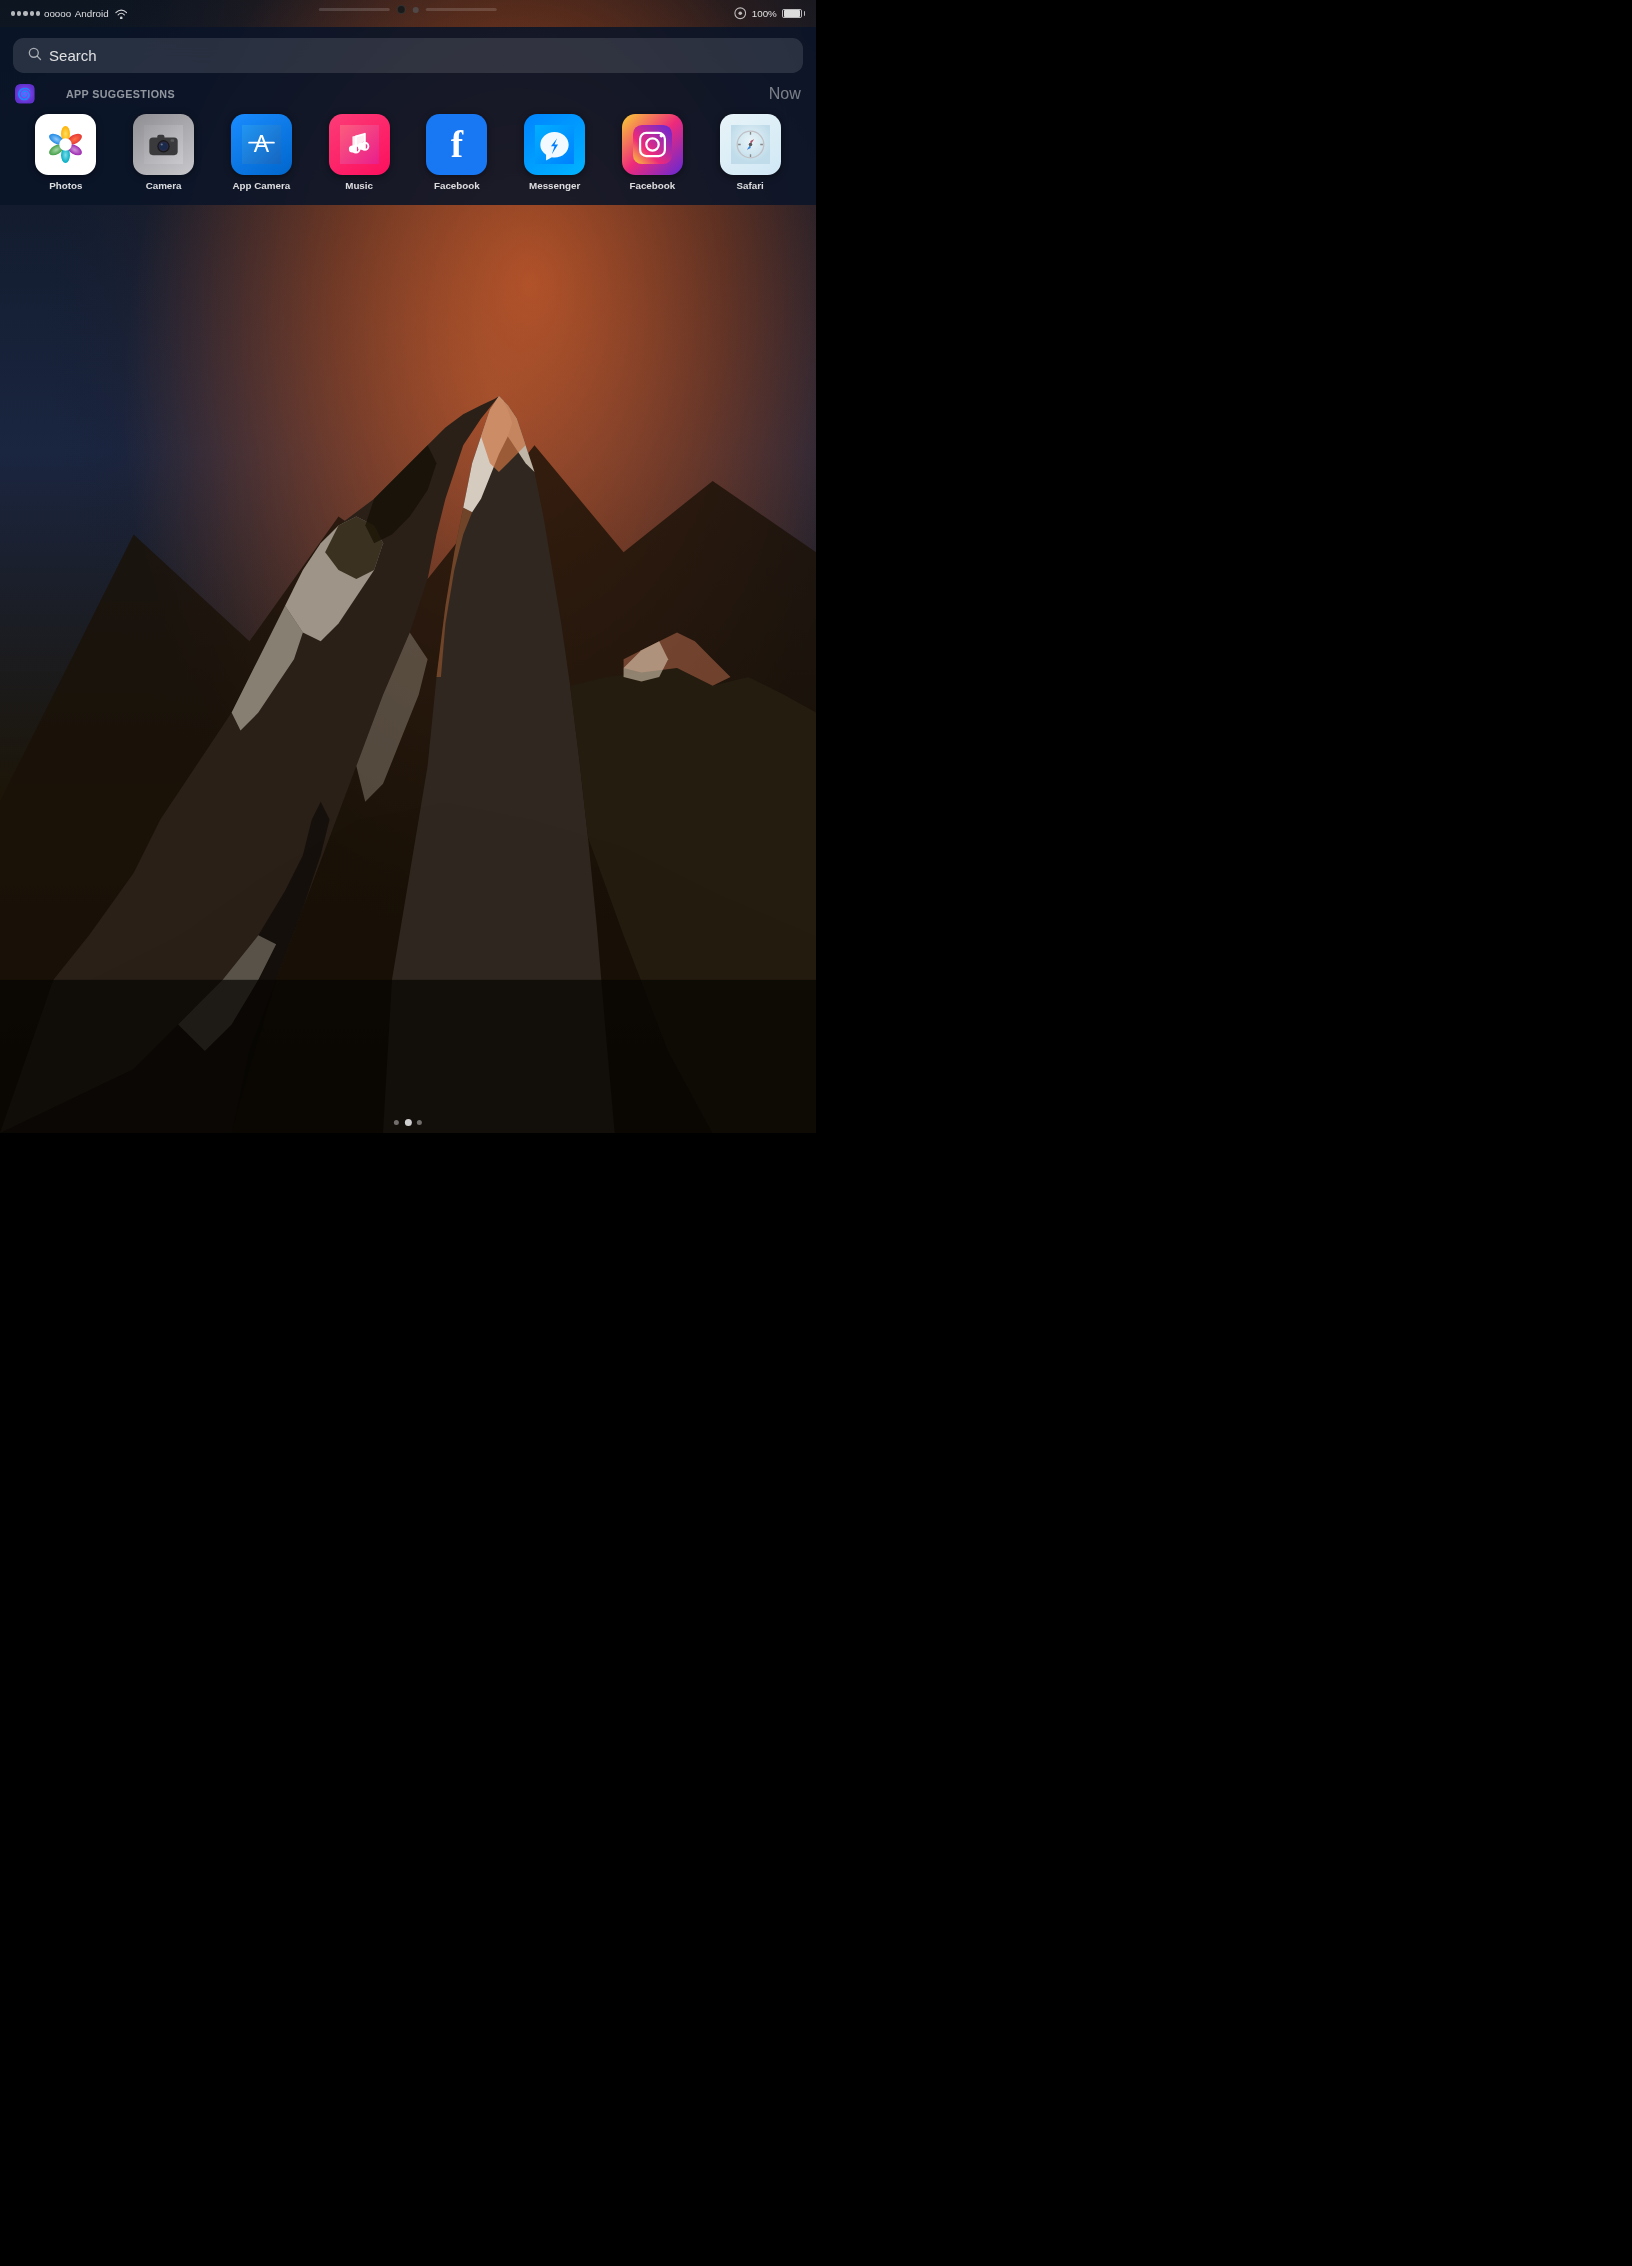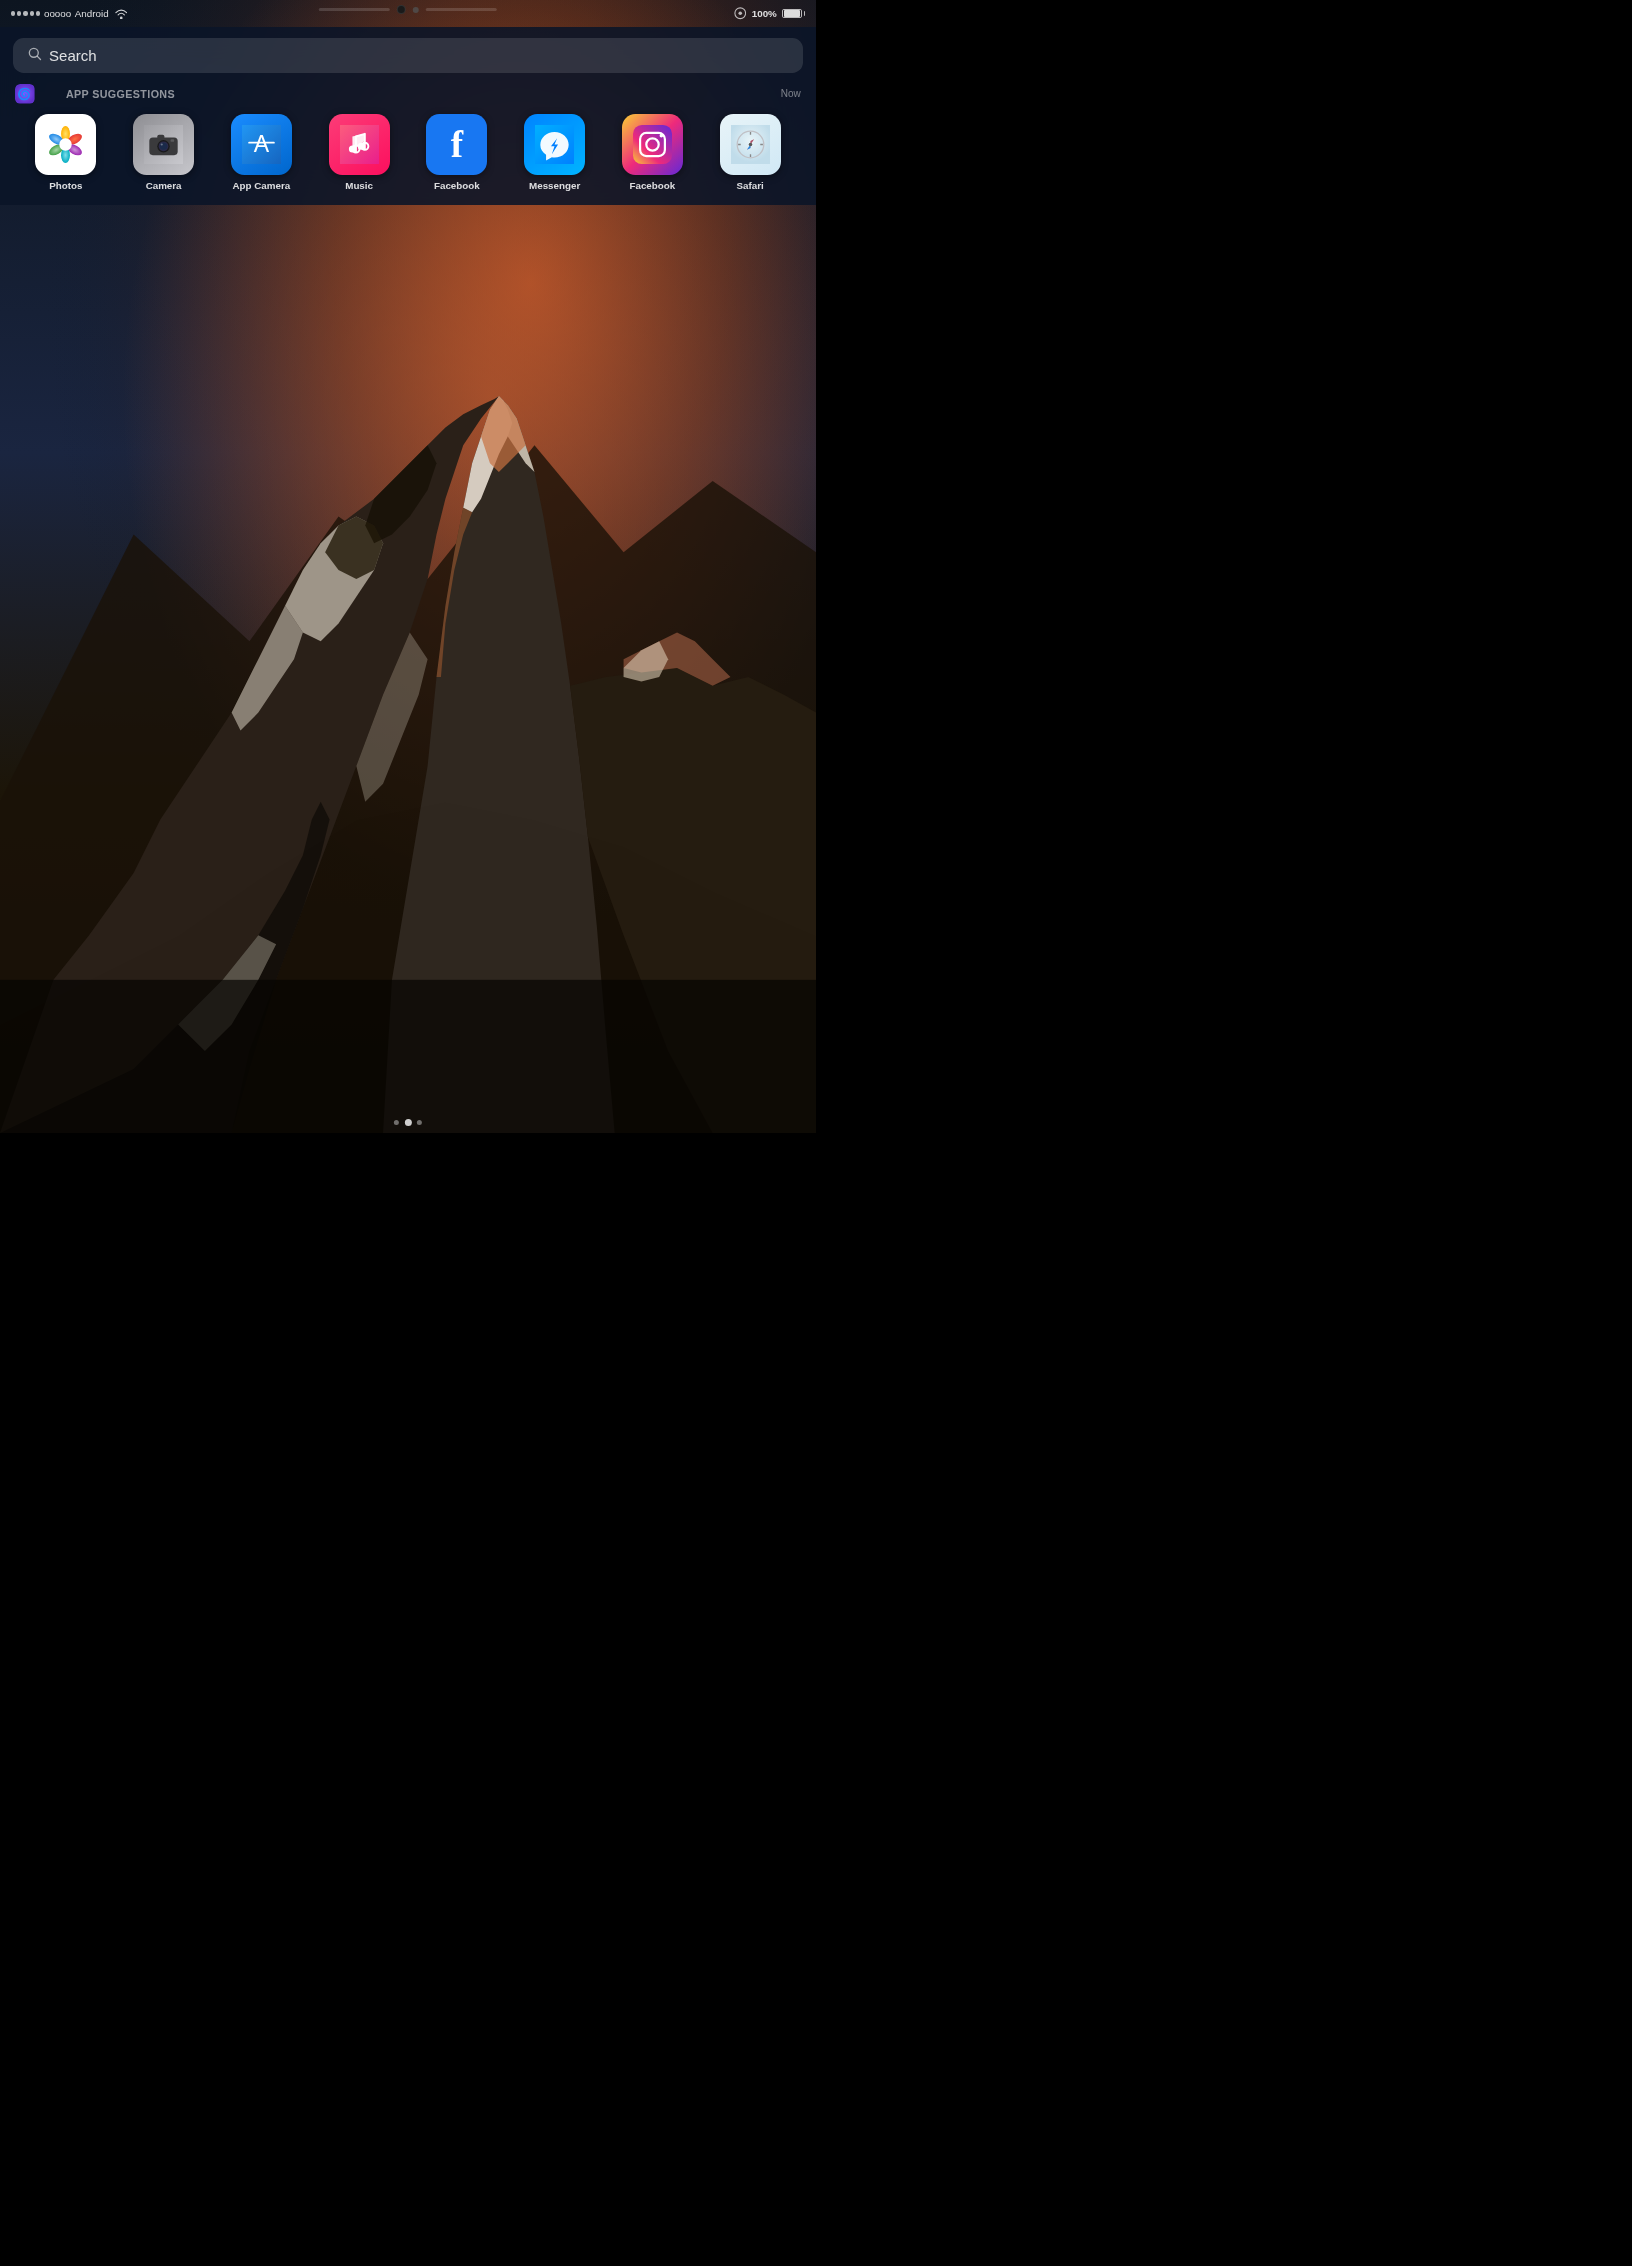--- a/index.html
+++ b/index.html
@@ -74,21 +74,20 @@
 
     .wifi-icon {
       display: inline-block;
       margin-left: 2.7px;
     }
 
     .status-right {
       display: flex;
       align-items: center;
       gap: 5.3px;
-      font-weight: bold;
     }
 
     .battery-text {
       font-size: 9.8px;
       color: rgba(255,255,255,0.85);
     }
 
     .battery-icon {
       display: flex;
       align-items: center;
@@ -178,21 +177,21 @@
     .suggestions-label {
       font-size: 10.7px;
       color: rgba(255,255,255,0.55);
       font-weight: 600;
       letter-spacing: 0.4px;
       text-transform: uppercase;
       margin-left: 24px;
     }
 
     .suggestions-time {
-      font-size: 10px;
+      font-size: 16px;
       color: rgba(255,255,255,0.45);
     }
 
     
     .apps-row {
       display: flex;
       justify-content: space-around;
       align-items: flex-start;
       padding: 0 3.6px;
     }

